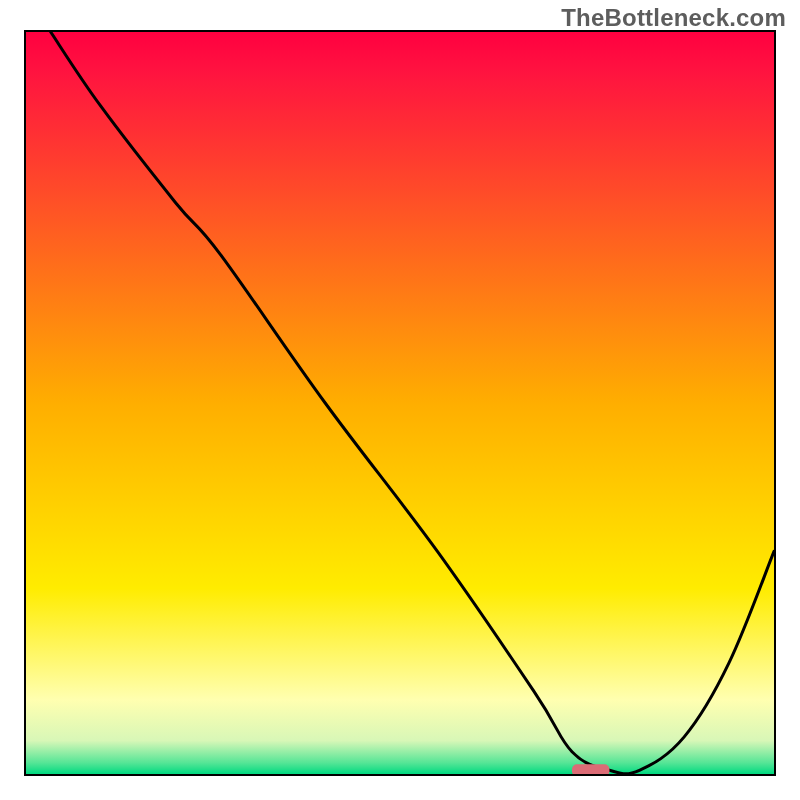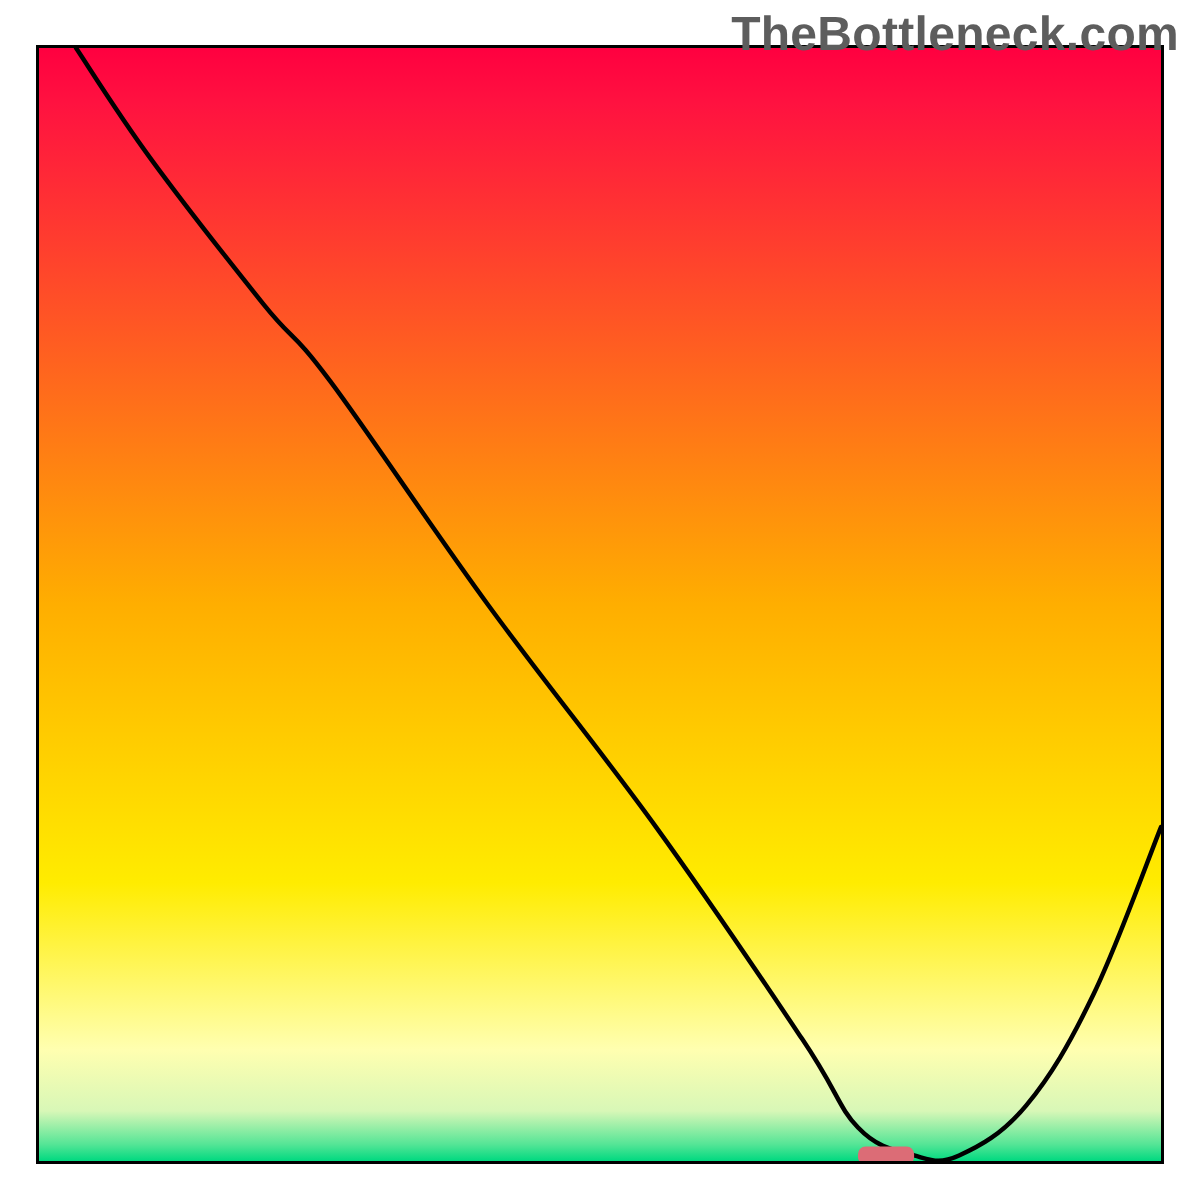--- a/index.html
+++ b/index.html
@@ -12,21 +12,21 @@
   }
   .canvas {
     position: relative;
     width: 800px;
     height: 800px;
   }
   .watermark {
     position: absolute;
     top: 4px;
     right: 14px;
-    font-size: 32px;
+    font-size: 24px;
     font-weight: 600;
     color: #5d5d5d;
     letter-spacing: 0.2px;
   }
   .plot {
     position: absolute;
     left: 0;
     top: 0;
     width: 800px;
     height: 800px;

